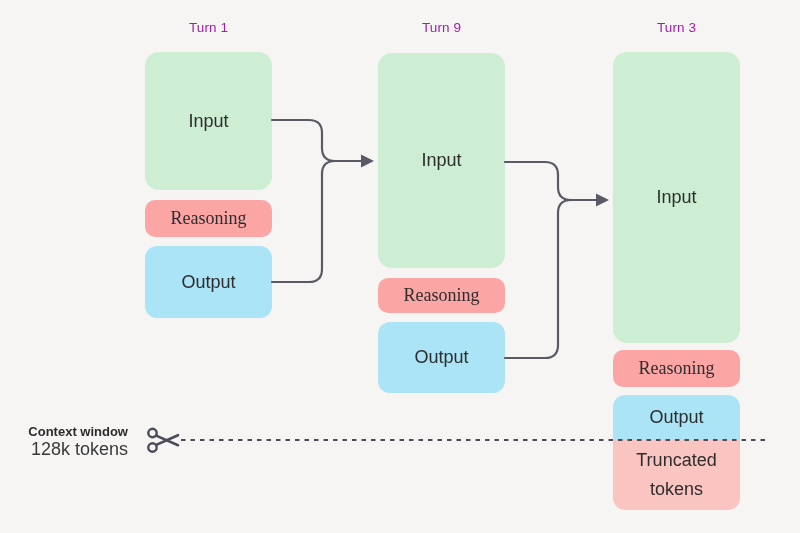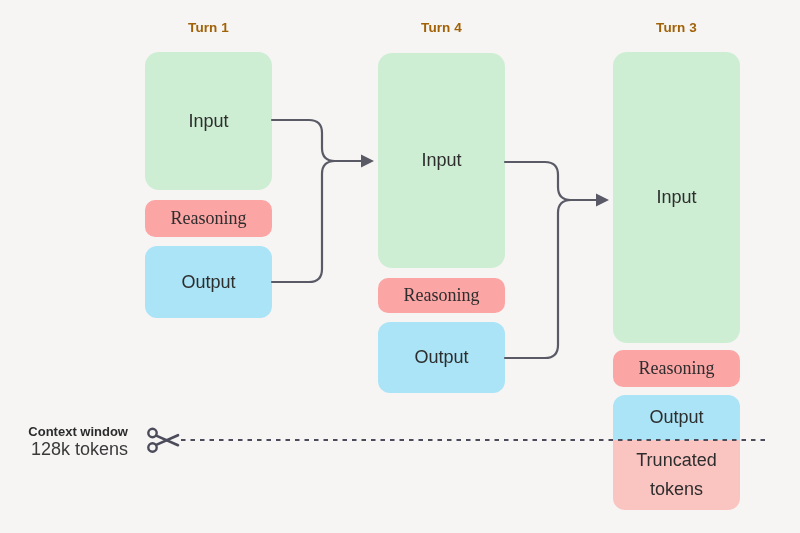--- a/index.html
+++ b/index.html
@@ -12,22 +12,22 @@
     width: 800px;
     height: 533px;
     background: #f6f5f4;
     overflow: hidden;
   }
   .turn-title {
     position: absolute;
     width: 127px;
     text-align: center;
     font-size: 13.5px;
-    font-weight: 700;
-    color: #a16207;
+    font-weight: 400;
+    color: #a21caf;
     letter-spacing: .1px;
   }
   .box {
     position: absolute;
     width: 127px;
     display: flex;
     align-items: center;
     justify-content: center;
     text-align: center;
     font-size: 18px;
@@ -85,21 +85,21 @@
   <div class="box box-input col-1" style="top:52px;height:138px">
     <span>Input</span>
   </div>
   <div class="box box-reasoning col-1" style="top:200px;height:37px">
     <span>Reasoning</span>
   </div>
   <div class="box box-output col-1" style="top:246px;height:72px">
     <span>Output</span>
   </div>
 
-  <div class="turn-title col-2" style="top:20px">Turn 4</div>
+  <div class="turn-title col-2" style="top:20px">Turn 9</div>
   <div class="box box-input col-2" style="top:53px;height:215px">
     <span>Input</span>
   </div>
   <div class="box box-reasoning col-2" style="top:278px;height:35px">
     <span>Reasoning</span>
   </div>
   <div class="box box-output col-2" style="top:322px;height:71px">
     <span>Output</span>
   </div>
 

